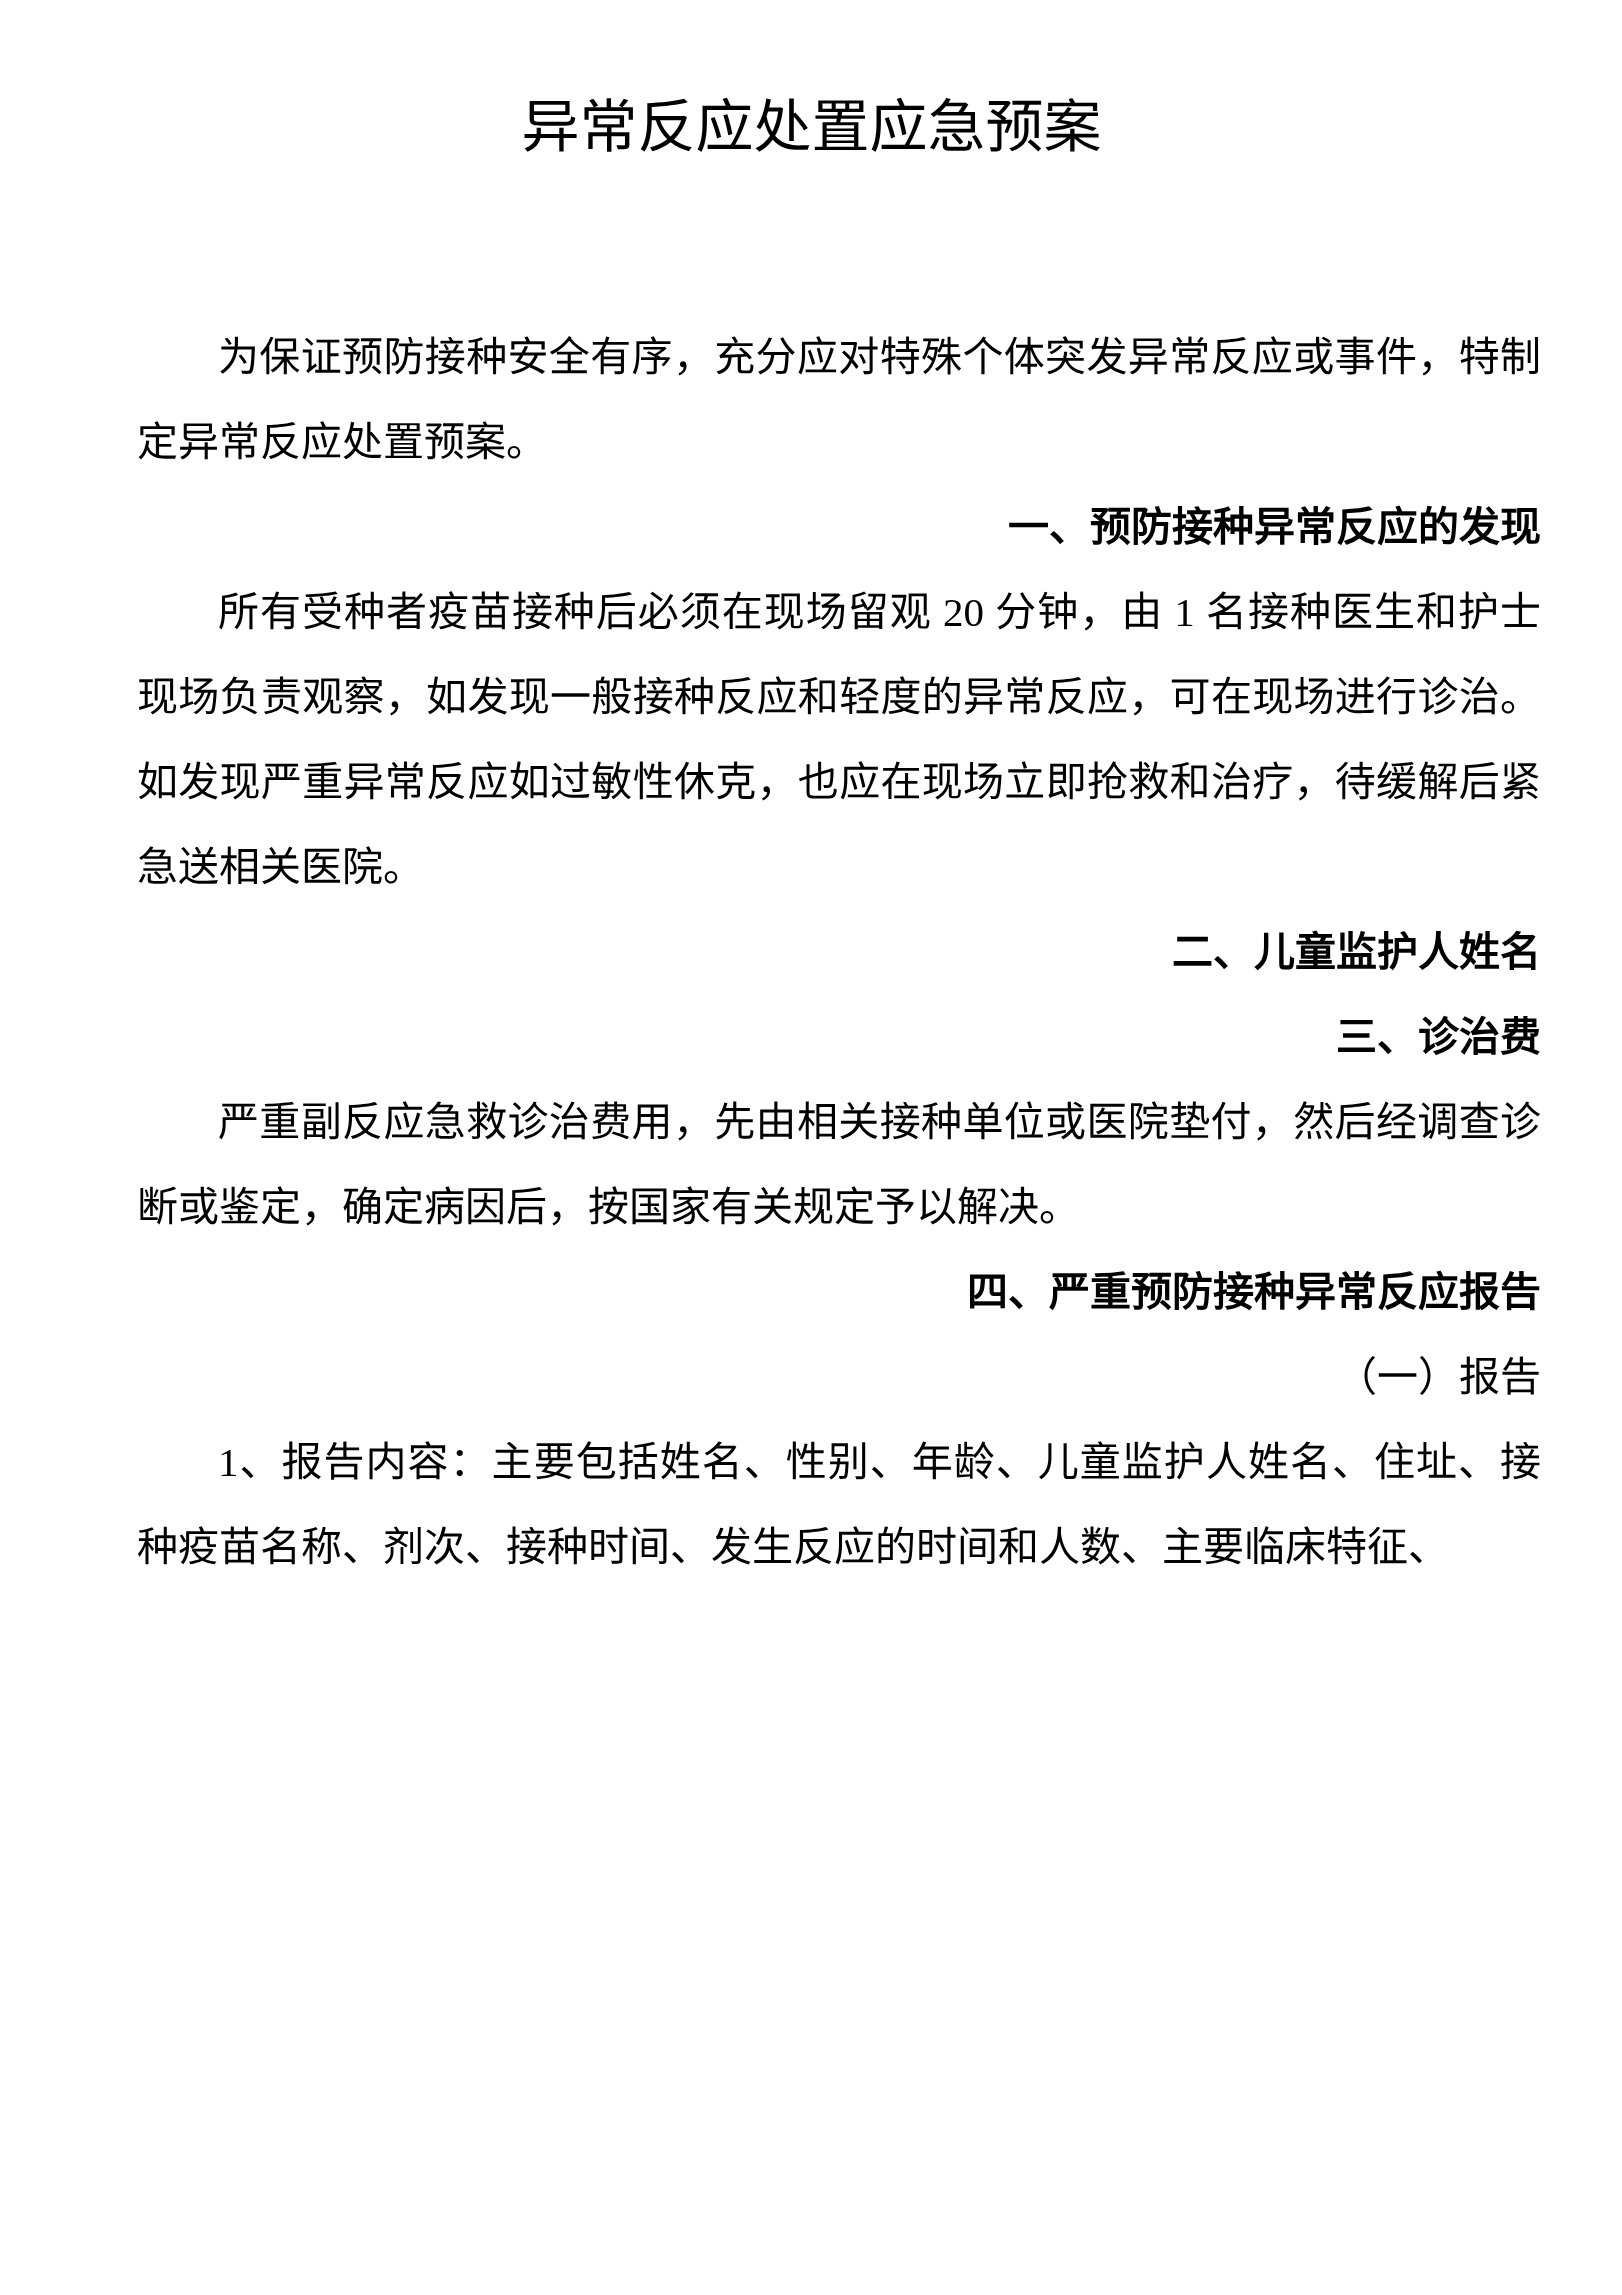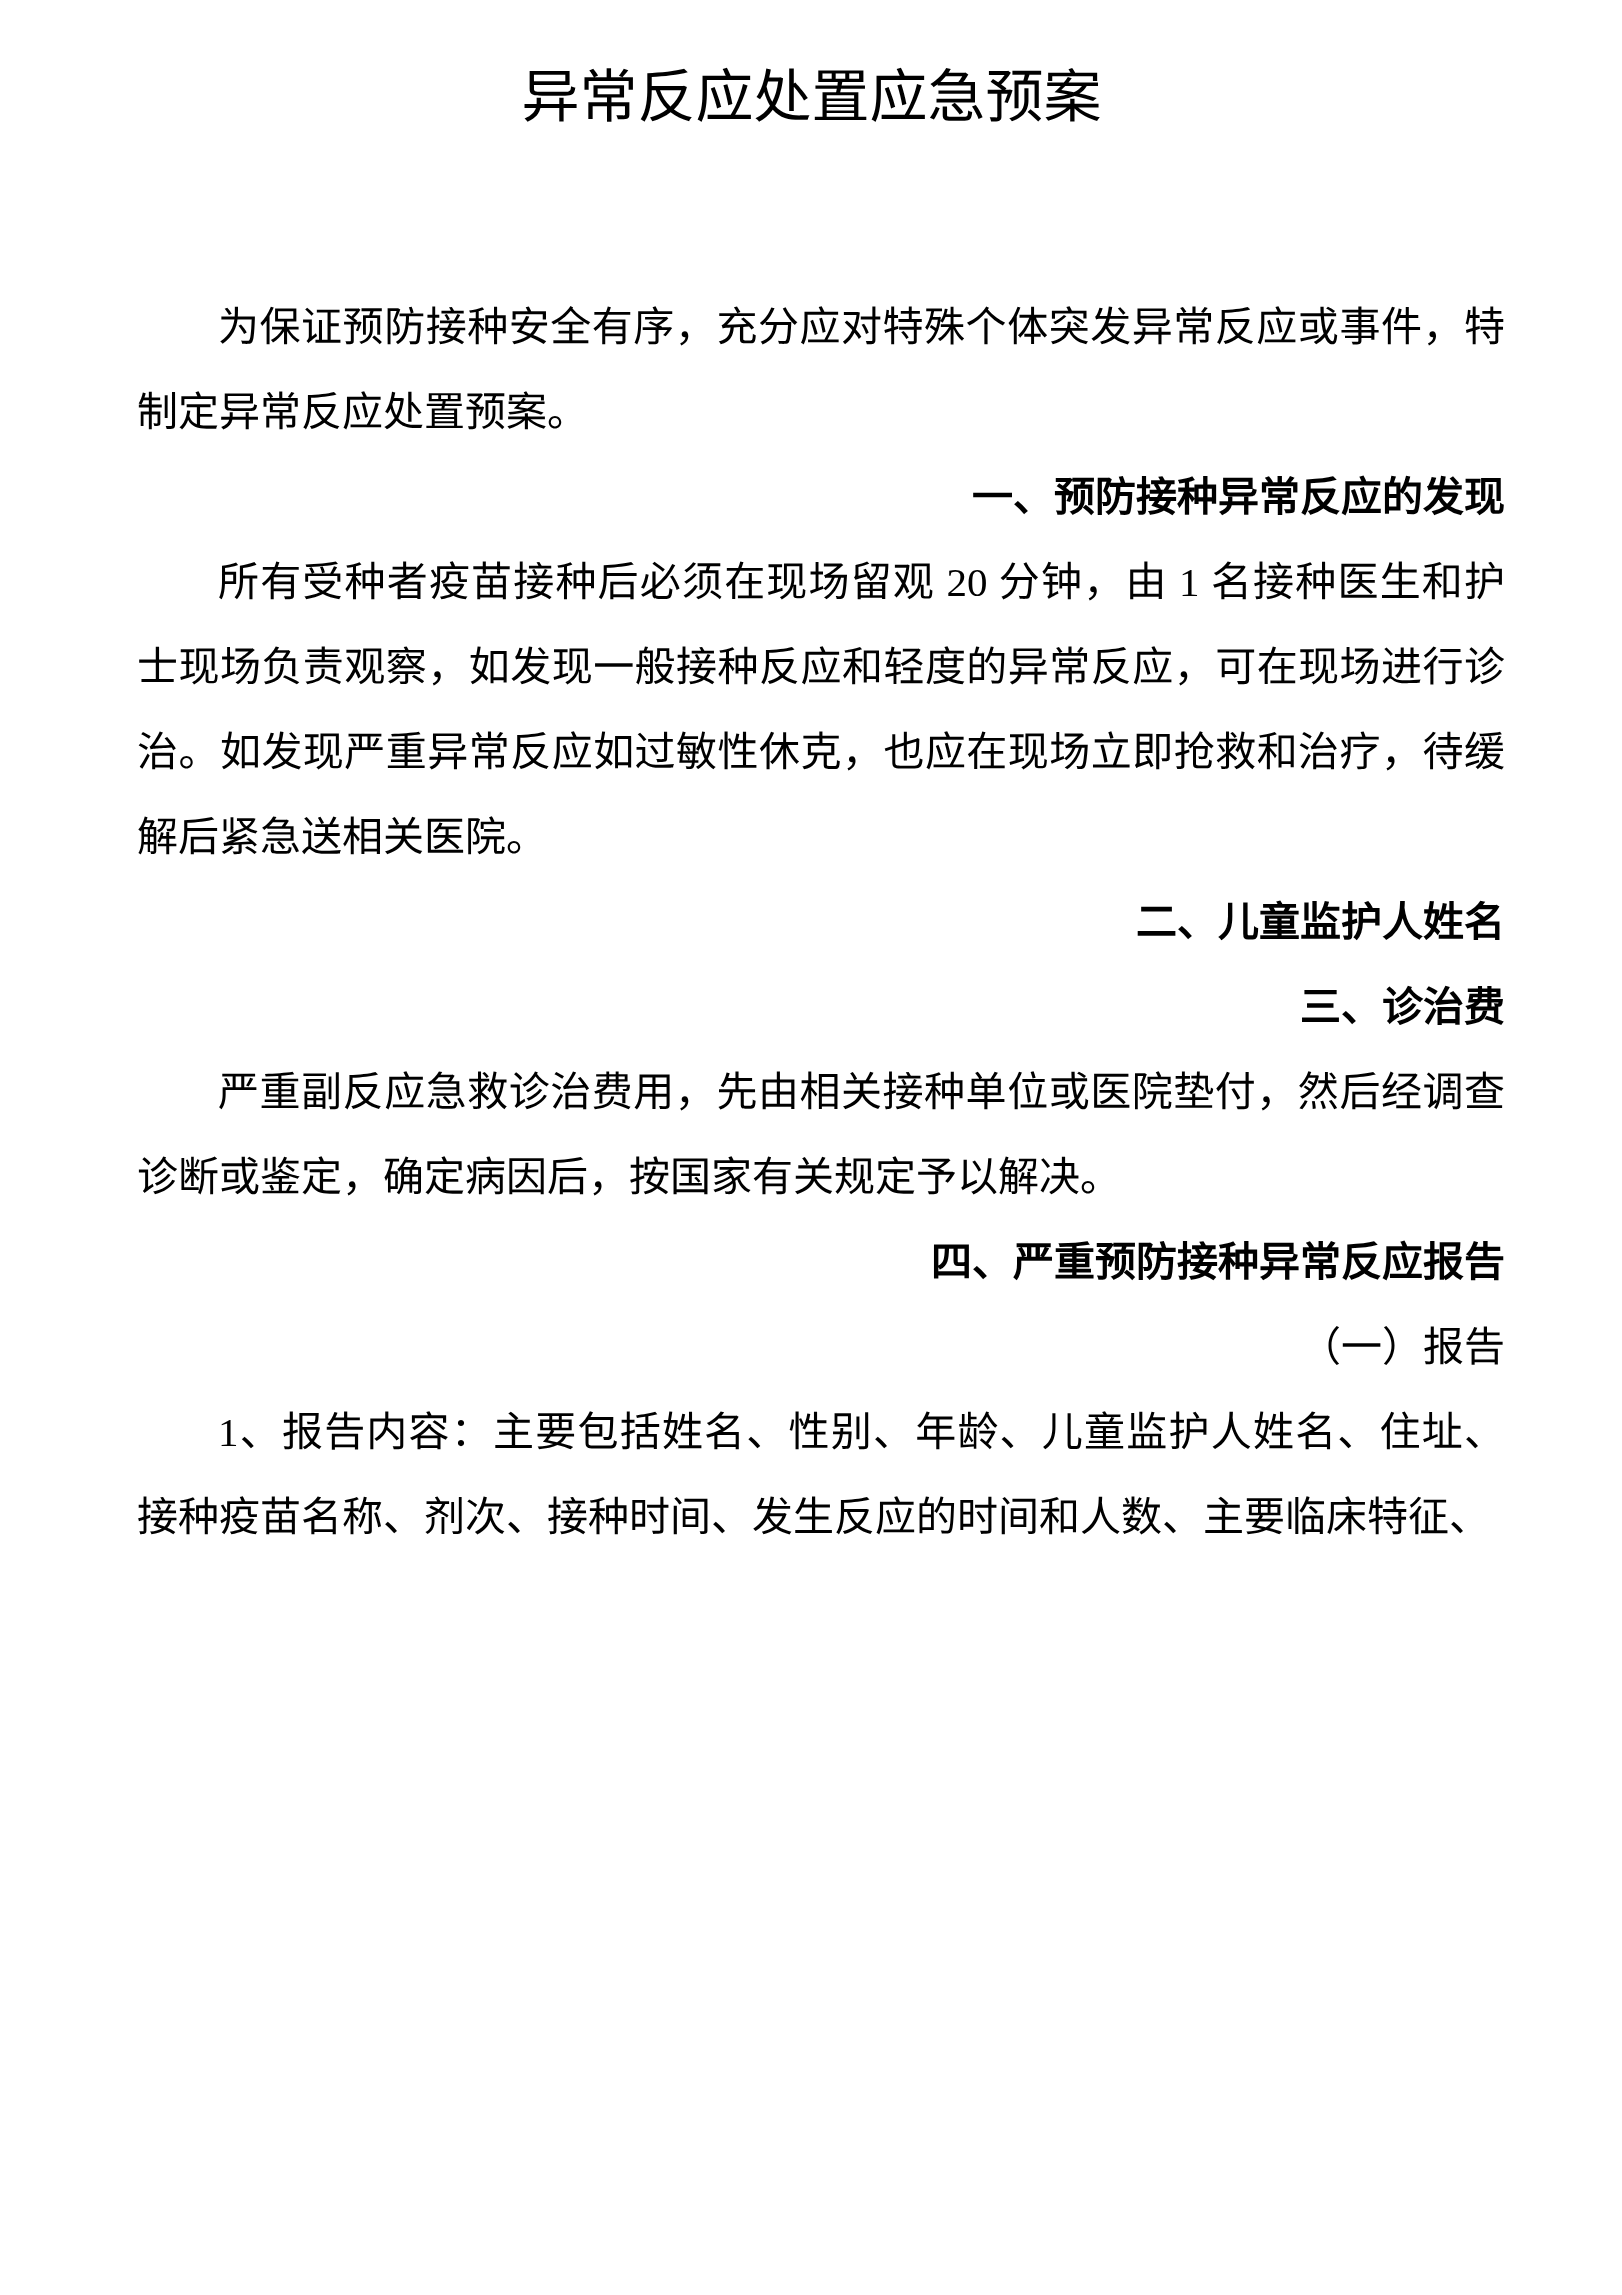--- a/index.html
+++ b/index.html
@@ -11,37 +11,37 @@
     height: 2295px;
     background: #ffffff;
   }
   .page {
     position: absolute;
     left: 0;
     top: 0;
     width: 1623px;
     height: 2162px;
     box-sizing: border-box;
-    padding-top: 62px;
+    padding-top: 92px;
     background: #ffffff;
     color: #000000;
     font-family: "Liberation Serif", "DejaVu Serif", serif;
     overflow: hidden;
   }
   .doc-title {
     margin: 0 137px;
     text-align: center;
     font-size: 58px;
     line-height: 71px;
     font-weight: 400;
     letter-spacing: 0;
     white-space: nowrap;
   }
   .doc-body {
-    margin: 152px 118px 0 137px;
+    margin: 152px 82px 0 137px;
   }
   .doc-body > div {
     font-size: 41px;
     line-height: 85px;
     margin: 0;
     text-indent: 81px; 
   }
   .paragraph {
     text-align: justify;
     text-justify: inter-character;

